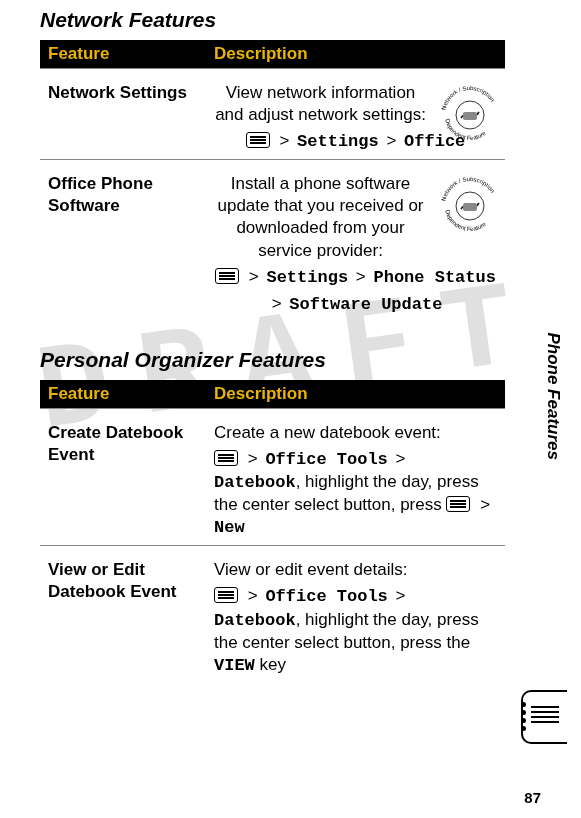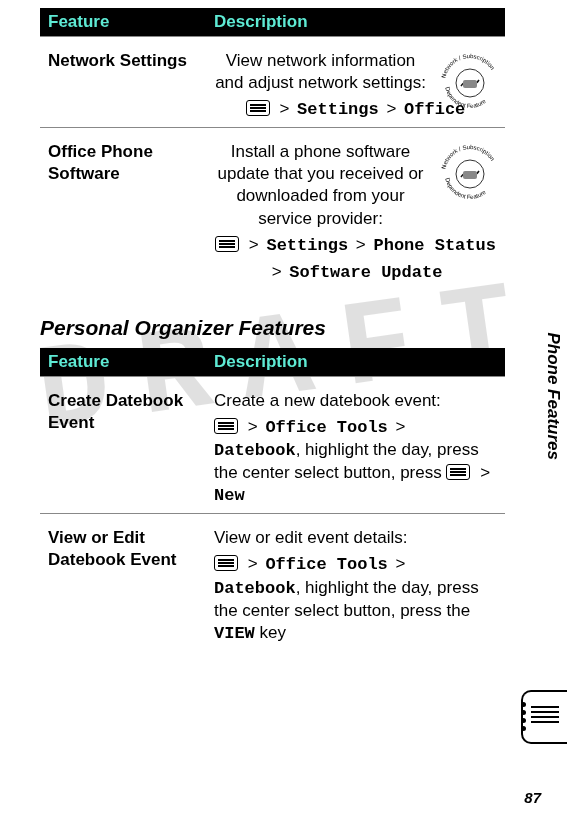--- a/index.html
+++ b/index.html
@@ -44,21 +44,21 @@
     margin: 0 0 8px 0;
   }
   h2.sec.second { margin-top: 26px; }
 
   table.feat {
     border-collapse: collapse;
     width: 465px;
   }
   table.feat thead th {
     background: #000;
-    color: #5eead4;
+    color: #eab308;
     text-align: left;
     font-weight: 700;
     font-size: 17px;
     padding: 4px 8px;
   }
   table.feat thead th:first-child { width: 150px; }
   table.feat td {
     border-top: 1px solid #888;
     padding: 13px 8px 6px 8px;
     vertical-align: top;
@@ -149,34 +149,34 @@
     width: 5px; height: 5px;
     background: #000;
     border-radius: 50%;
     margin-bottom: 3px;
   }
 
   .pagenum {
     position: absolute;
     right: 40px;
     bottom: 12px;
-    font-style: italic;
     font-weight: 700;
     font-size: 15px;
   }
 
   .navline { margin-top: 4px; display: block; }
 </style>
 </head>
 <body>
 
 <div class="watermark">DRAFT</div>
 
 <div class="page">
 
+  <h2 class="sec">Network Features</h2>
 
   <table class="feat">
     <thead>
       <tr>
         <th>Feature</th>
         <th>Description</th>
       </tr>
     </thead>
     <tbody>
       <tr>

